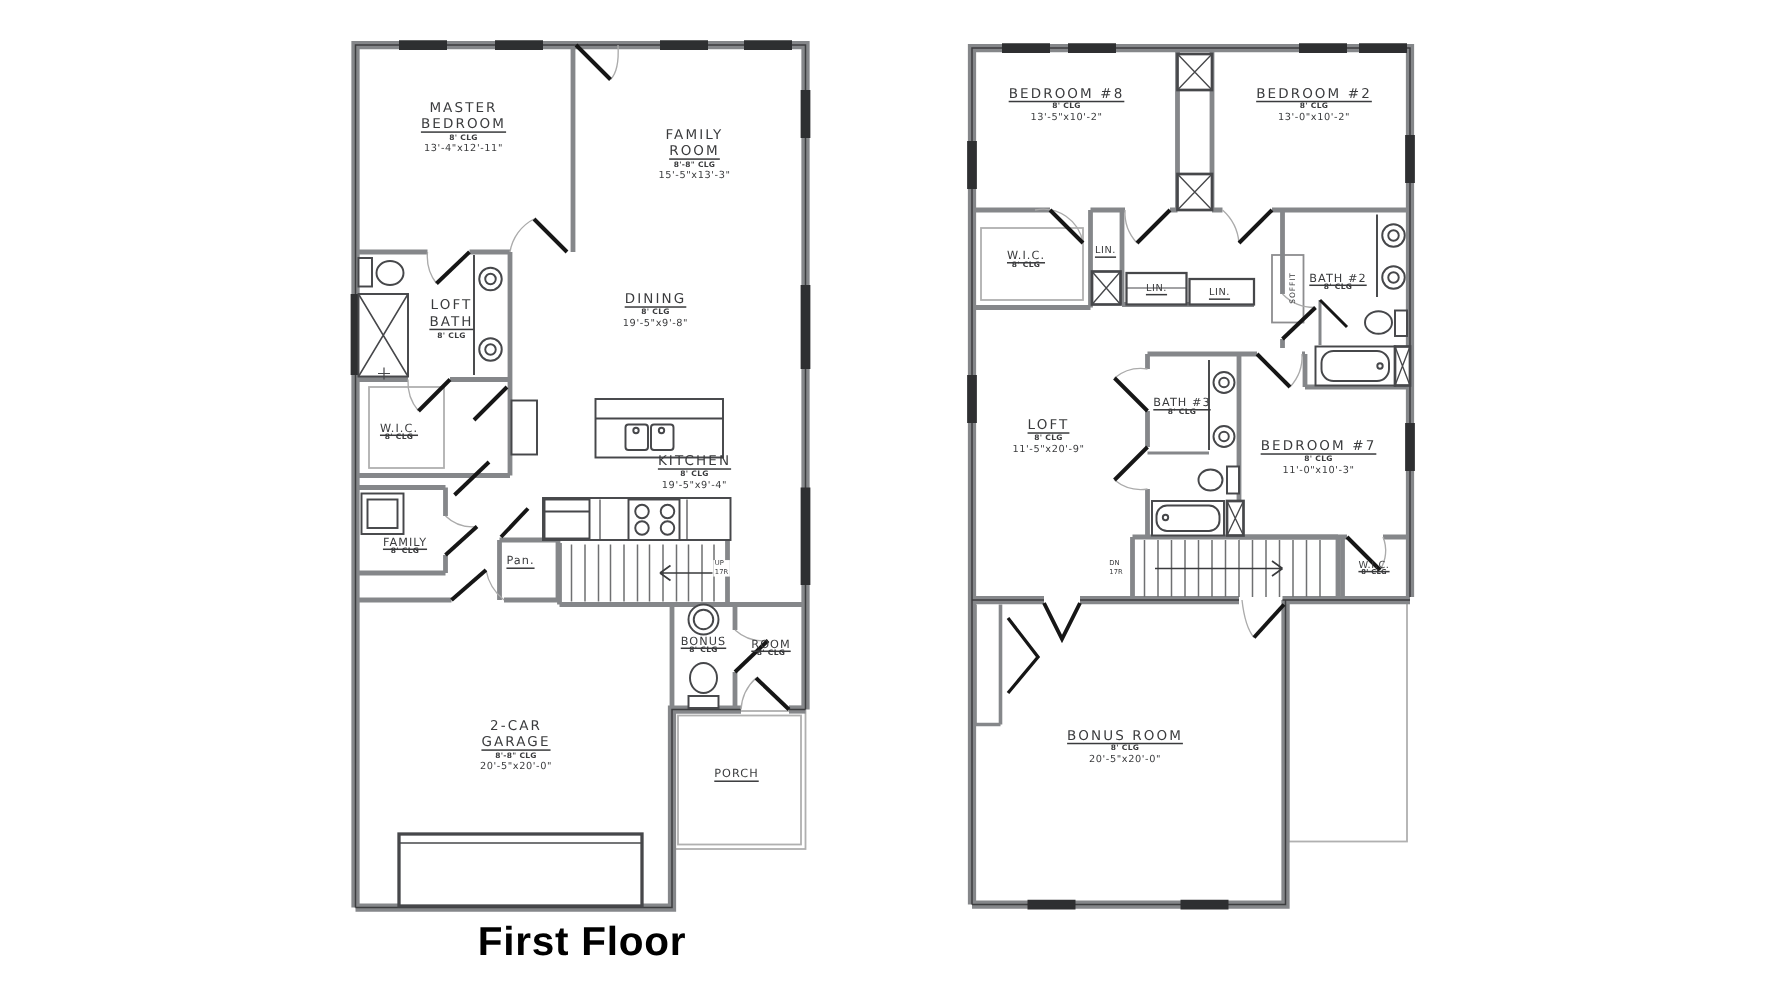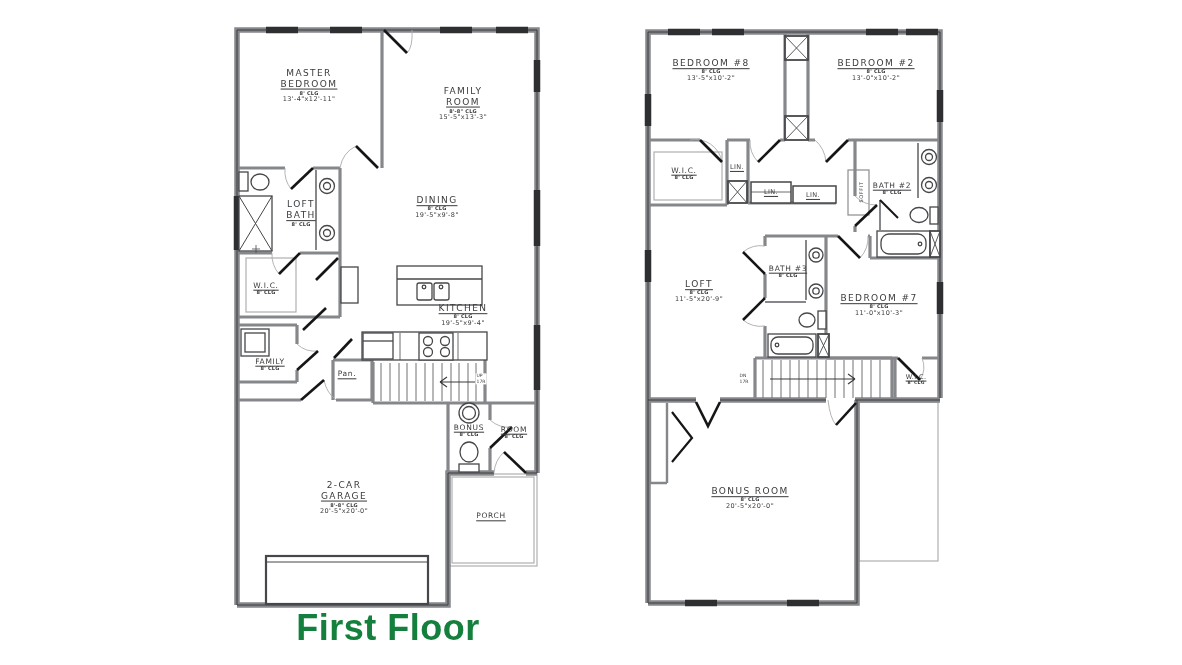--- a/index.html
+++ b/index.html
@@ -14,22 +14,22 @@
   .lbl .dims{font-size:6.5px;letter-spacing:.4px;line-height:1.1;}
   .lbl.sm .nm{font-size:7.5px;letter-spacing:.7px;}
   .lbl.xs .nm{font-size:6.5px;letter-spacing:.4px;}
   .lbl.xs .clg{font-size:4.5px;}
   .stair-lbl{position:absolute;transform:translate(-50%,-50%);font-size:4.5px;line-height:1.25;
              color:#3a3b3d;background:#ffffff;padding:0 1px;text-align:left;}
   .vert .nm{display:inline-block;}
   .vert{transform:translate(-50%,-50%) rotate(-90deg);}
   .vert .nm{font-size:5px;letter-spacing:.6px;text-decoration:none;}
   .floor-title{position:absolute;transform:translate(-50%,-50%);
-               font-family:"Liberation Sans",sans-serif;font-weight:700;font-size:36px;
-               color:#15803d;letter-spacing:.5px;}
+               font-family:"Liberation Sans",sans-serif;font-weight:700;font-size:27px;
+               color:#000000;letter-spacing:.5px;}
 </style>
 </head>
 <body>
 
 <div id="canvas">
 
 <svg id="plan-svg" width="1182" height="665" viewBox="0 0 1182 665">
 
   <g stroke="#b0b0b0" stroke-width="1.2" fill="none">
     <rect x="449" y="474" width="88" height="92"></rect>

